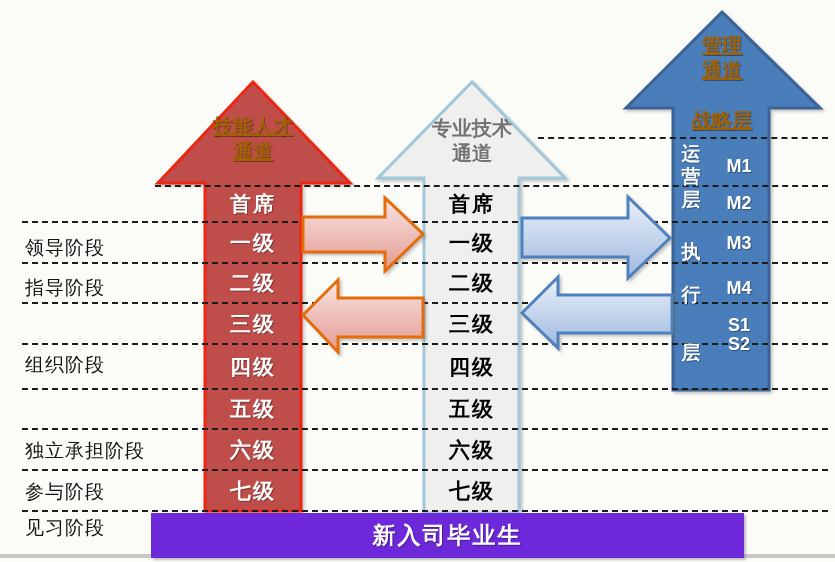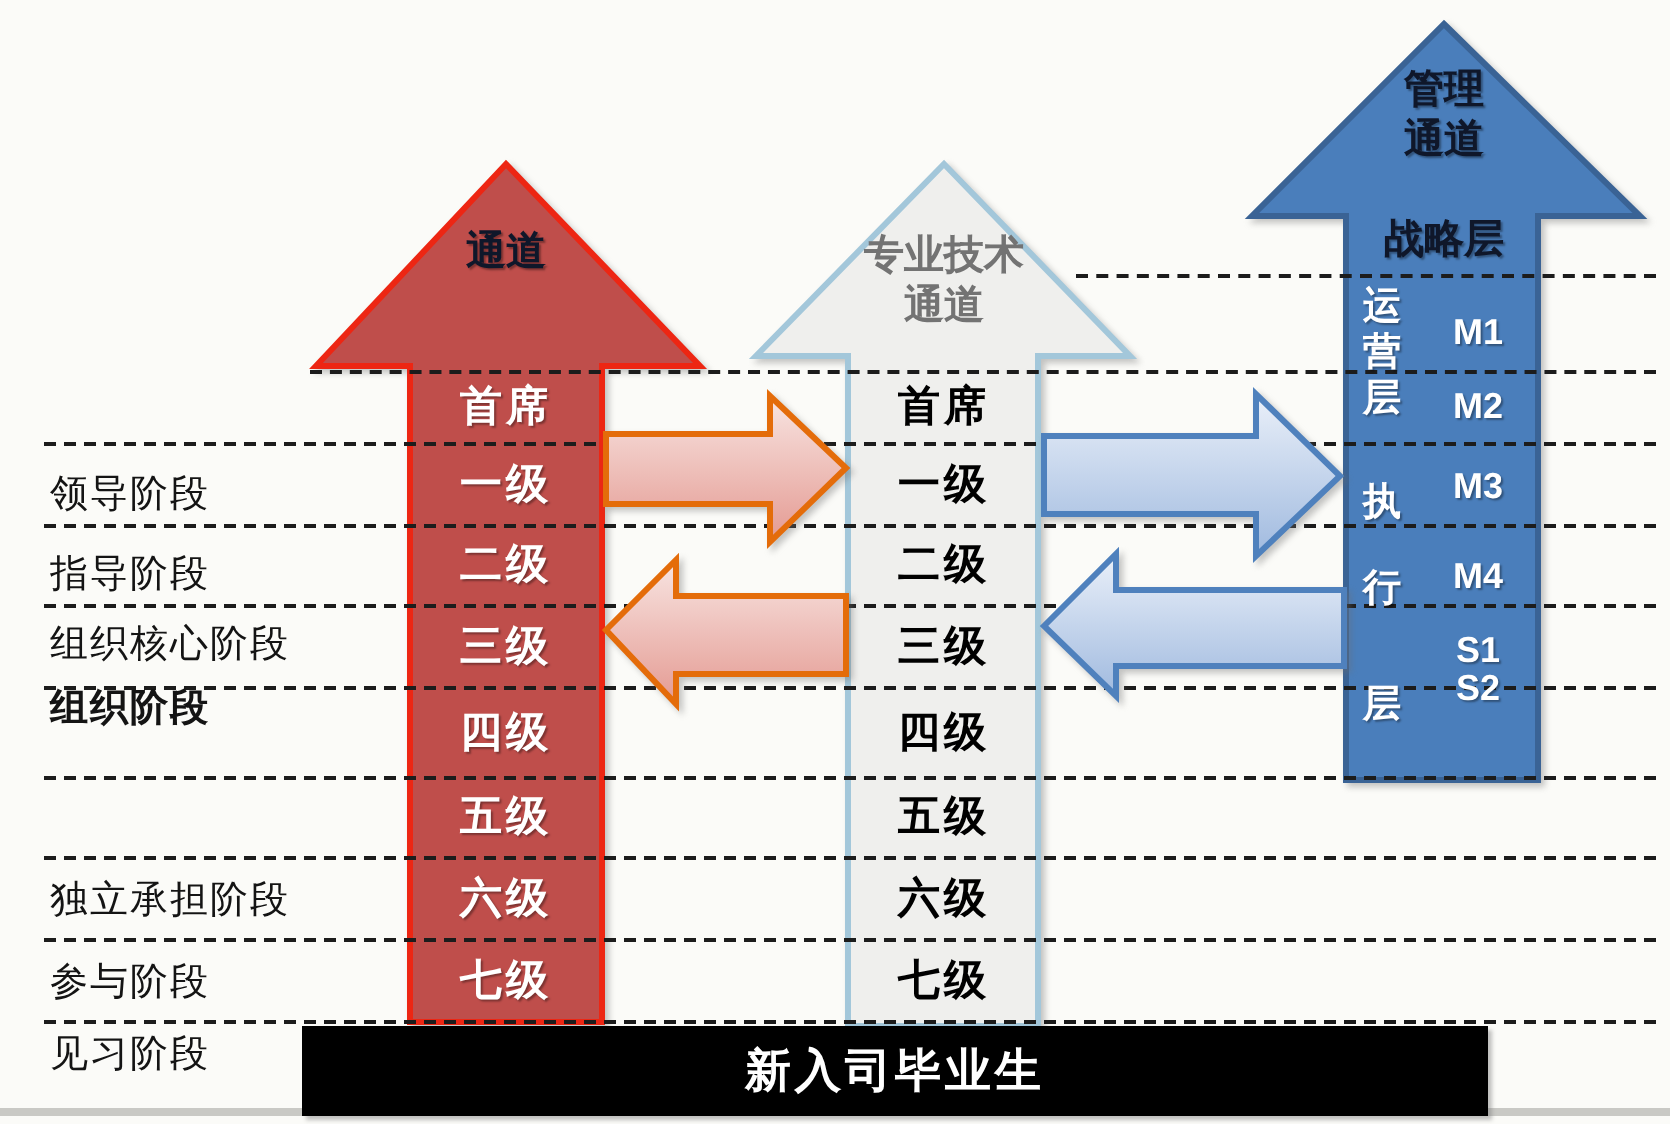--- a/index.html
+++ b/index.html
@@ -10,27 +10,27 @@
   #connectors{z-index:3;}
   .shape{filter:drop-shadow(2px 2px 1.5px rgba(110,110,110,.4));}
   .dash{position:absolute;height:0;border-top:2px dashed #1c1c1c;z-index:2;}
   .txt{position:absolute;z-index:4;white-space:nowrap;}
   .stage{left:25px;width:150px;height:22px;line-height:22px;font-size:19px;
          letter-spacing:1px;color:#141414;}
   .lvl{width:96px;text-align:center;font-weight:bold;font-size:21px;letter-spacing:2px;}
   .lvl.red-l{left:205px;color:#ffffff;text-shadow:1px 1px 1px rgba(0,0,0,.35);}
   .lvl.pro-l{left:424px;color:#000000;}
   .ch-title{width:200px;text-align:center;font-weight:bold;font-size:20px;line-height:25px;}
-  .white-t{color:#0f172a;text-shadow:1px 1px 1px rgba(0,0,0,.35);}
+  .white-t{color:#a16207;text-shadow:1px 1px 1px rgba(0,0,0,.35);text-decoration:underline;}
   .black-t{color:#737373;}
   .vchar{left:680px;width:22px;height:22px;line-height:22px;text-align:center;
          font-weight:bold;font-size:19px;color:#fff;text-shadow:1px 1px 1px rgba(0,0,0,.35);}
   .grade{left:719px;width:40px;height:22px;line-height:22px;text-align:center;
          font-weight:bold;font-size:18px;color:#fff;text-shadow:1px 1px 1px rgba(0,0,0,.35);}
-  #banner{position:absolute;left:151px;top:513px;width:593px;height:45px;background:#000000;
+  #banner{position:absolute;left:151px;top:513px;width:593px;height:45px;background:#6d28d9;
           z-index:4;box-shadow:2px 2px 2px rgba(120,120,120,.45);}
   #banner .label{width:100%;height:45px;line-height:45px;text-align:center;color:#fff;
           font-weight:bold;font-size:23px;letter-spacing:2px;text-shadow:1px 1px 1px rgba(0,0,0,.35);}
   #baseline{position:absolute;left:0;top:554px;width:835px;height:4px;background:#c9c9c5;z-index:1;}
 </style>
 </head>
 <body>
 
 <div id="canvas">
 
@@ -63,27 +63,27 @@
       </linearGradient>
     </defs>
     <polygon class="shape" points="303,217 385,217 385,198 423,234 385,271 385,252 303,252" fill="url(#gradOrange)" stroke="#E46C0A" stroke-width="3"></polygon>
     <polygon class="shape" points="303,315 338,280 338,298 423,298 423,337 338,337 338,352" fill="url(#gradOrange)" stroke="#E46C0A" stroke-width="3"></polygon>
     <polygon class="shape" points="522,218 628,218 628,197 670,238 628,278 628,257 522,257" fill="url(#gradBlue)" stroke="#4F81BD" stroke-width="3"></polygon>
     <polygon class="shape" points="522,313 558,277 558,295 672,295 672,333 558,333 558,348" fill="url(#gradBlue)" stroke="#4F81BD" stroke-width="3"></polygon>
   </svg>
 
   <div class="txt stage" style="top:237px;">领导阶段</div>
   <div class="txt stage" style="top:277px;">指导阶段</div>
-  <div class="txt stage" style="top:312px;">组织核心阶段</div>
-  <div class="txt stage" style="top:344px;font-weight:bold;">组织阶段</div>
+  <div class="txt stage" style="top:354px;">组织阶段</div>
   <div class="txt stage" style="top:440px;">独立承担阶段</div>
   <div class="txt stage" style="top:517px;">见习阶段</div>
   <div class="txt stage" style="top:481px;">参与阶段</div>
 
   <div class="txt ch-title white-t" style="left:153px;top:114px;">
+    <span style="display:block;">技能人才</span>
     <span style="display:block;">通道</span>
   </div>
   <div class="txt ch-title black-t" style="left:372px;top:116px;">
     <span style="display:block;">专业技术</span>
     <span style="display:block;">通道</span>
   </div>
   <div class="txt ch-title white-t" style="left:622px;top:33px;">
     <span style="display:block;">管理</span>
     <span style="display:block;">通道</span>
   </div>

